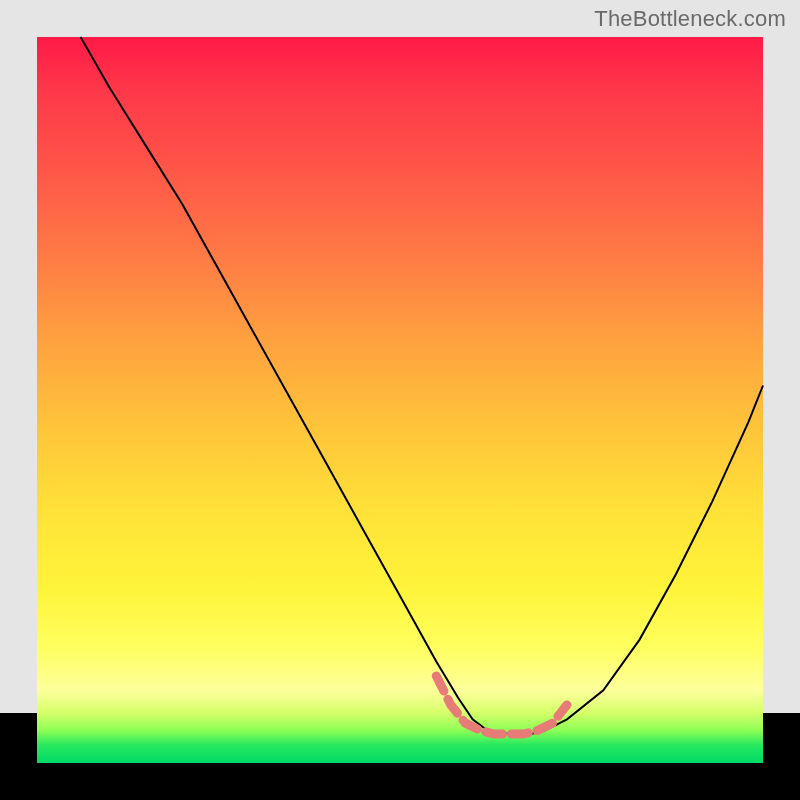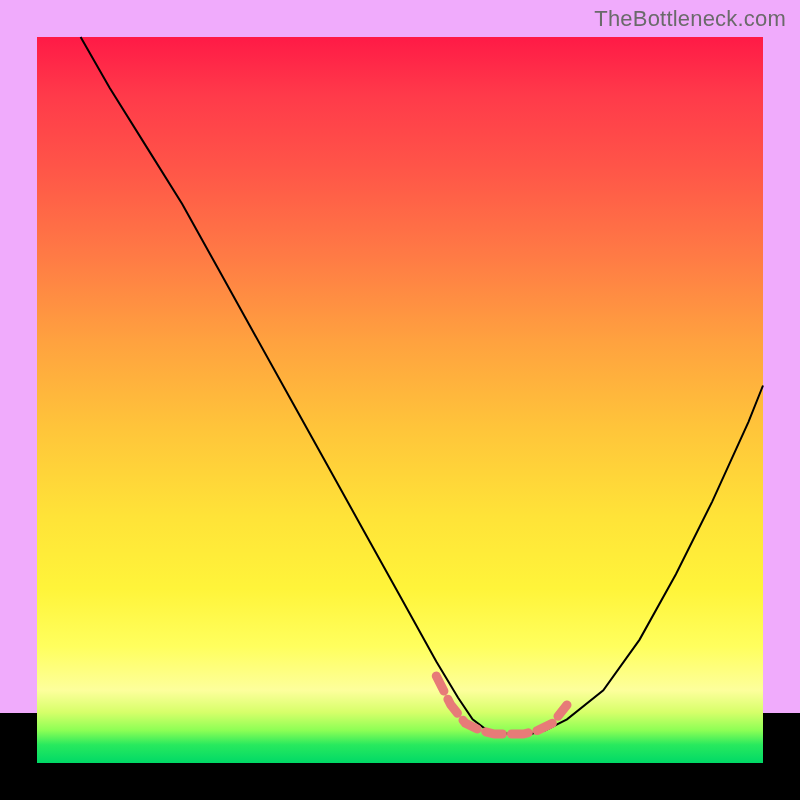--- a/index.html
+++ b/index.html
@@ -10,21 +10,21 @@
     background: #000;
     overflow: hidden;
     font-family: Arial, Helvetica, sans-serif;
   }
   .frame {
     position: absolute;
     left: 0;
     top: 0;
     width: 800px;
     height: 713px;
-    background: #f0abfc;
+    background: #e5e5e5;
   }
   .watermark {
     position: absolute;
     top: 6px;
     right: 14px;
     color: #6a6a6a;
     font-size: 22px;
     font-weight: 500;
     letter-spacing: 0.2px;
     user-select: none;

